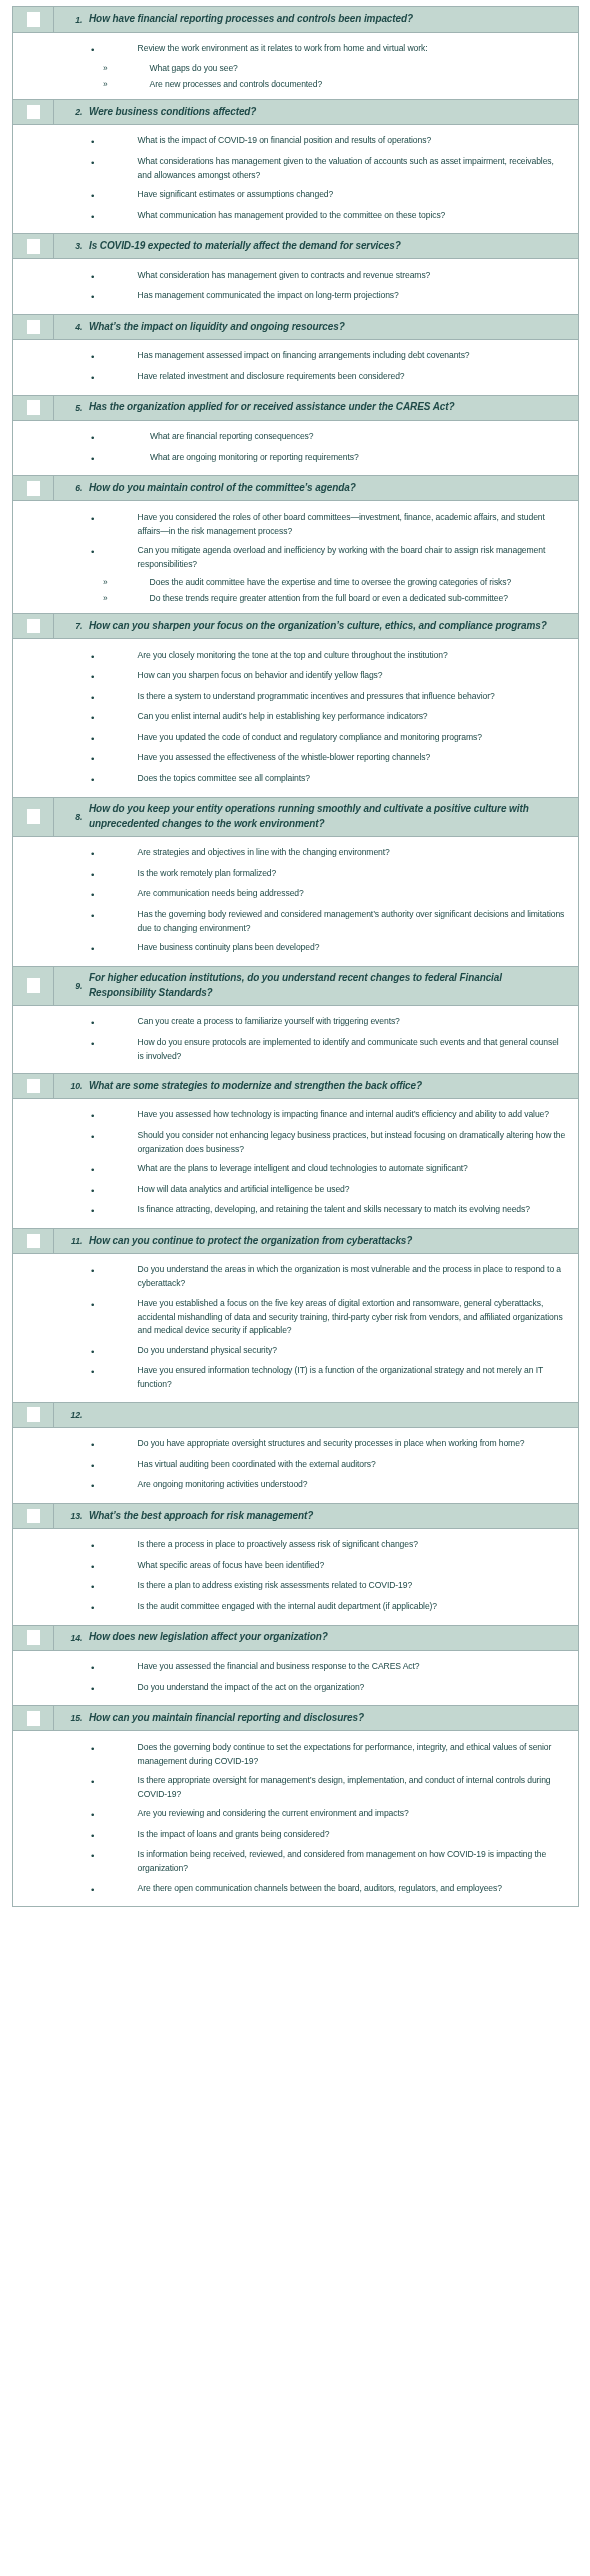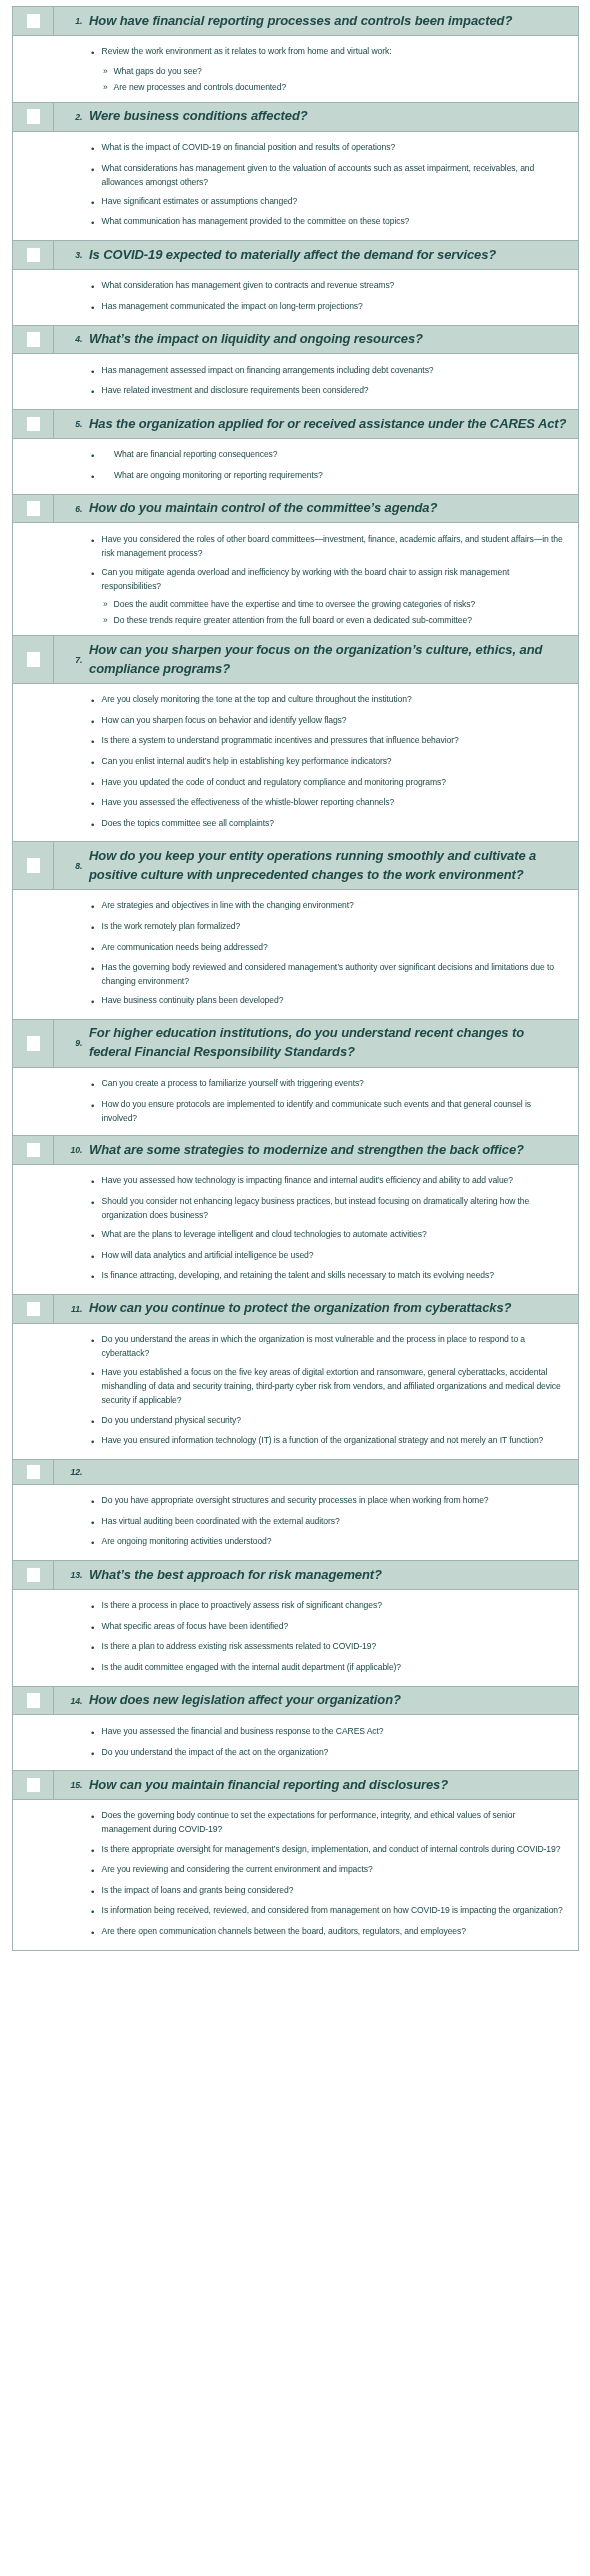--- a/index.html
+++ b/index.html
@@ -60,21 +60,21 @@
     font-size: 8.7px;
     font-weight: 600;
     color: #1f4a48;
     letter-spacing: -0.1px;
   }
   .q-title {
     flex: 1;
     padding: 4.5px 10.6px 4.5px 0;
     font-style: italic;
     font-weight: 600;
-    font-size: 13px;
+    font-size: 10px;
     line-height: 1.45;
     letter-spacing: -0.1px;
     color: #1f4a48;
   }
   
   .q-body {
     background: #ffffff;
     padding: 6.8px 0 6.8px 0;
   }
   .bullet-row {
@@ -94,20 +94,21 @@
   }
   .bullet-row.lvl1 .mark { font-size: 9.8px; }
   .bullet-row.lvl1.indent-extra .mark { width: 23px; min-width: 23px; }
   .mark.chev { font-size: 8.3px; }
   .btext {
     flex: 1;
     font-size: 8.6px;
     line-height: 1.62;
     letter-spacing: -0.1px;
     color: #1f4a48;
+    margin-left: 36px;
   }
   .bullet-row.lvl2 .btext {
     line-height: 1.42;
   }
 </style>
 </head>
 <body>
 
 <div id="checklist-table">
     <div class="section">
@@ -345,21 +346,21 @@
         <div class="bullet-row lvl1">
           <span class="mark">•</span>
           <span class="btext">Have you assessed how technology is impacting finance and internal audit’s efficiency and ability to add value?</span>
         </div>
         <div class="bullet-row lvl1">
           <span class="mark">•</span>
           <span class="btext">Should you consider not enhancing legacy business practices, but instead focusing on dramatically altering how the organization does business?</span>
         </div>
         <div class="bullet-row lvl1">
           <span class="mark">•</span>
-          <span class="btext">What are the plans to leverage intelligent and cloud technologies to automate activities?</span>
+          <span class="btext">What are the plans to leverage intelligent and cloud technologies to automate significant?</span>
         </div>
         <div class="bullet-row lvl1">
           <span class="mark">•</span>
           <span class="btext">How will data analytics and artificial intelligence be used?</span>
         </div>
         <div class="bullet-row lvl1">
           <span class="mark">•</span>
           <span class="btext">Is finance attracting, developing, and retaining the talent and skills necessary to match its evolving needs?</span>
         </div>
       </div>

